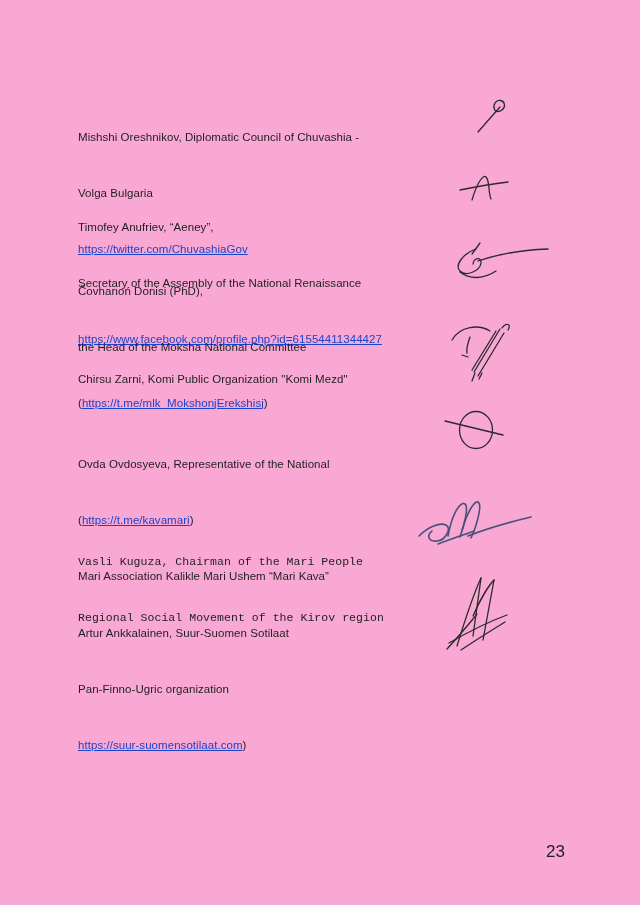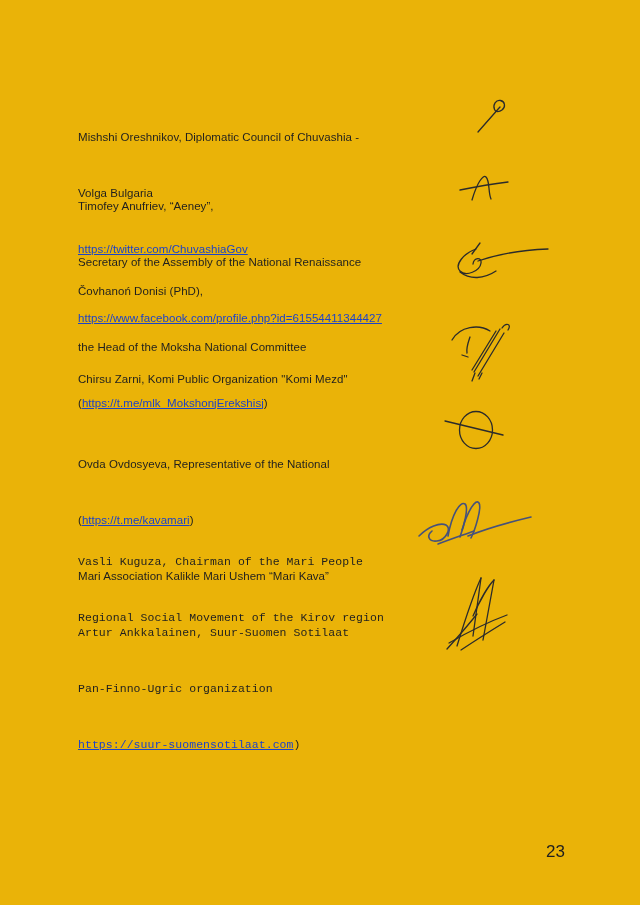--- a/index.html
+++ b/index.html
@@ -7,38 +7,38 @@
     width: 640px; height: 905px;
     background: #ffffff;
     font-family: "Liberation Sans", "DejaVu Sans", sans-serif;
     color: #1f1f1f;
     position: relative;
     overflow: hidden;
   }
   .page {
     position: absolute; left: 0; top: 0;
     width: 640px; height: 905px;
-    background: #eab308;
+    background: #f9a8d4;
   }
   .sig-block {
     position: absolute;
     left: 78px;
     width: 420px;
     font-size: 11.5px;
     line-height: 18.6px;
     white-space: pre;
     letter-spacing: 0.05px;
   }
   .b1 { top: 91px; }
-  .b2 { top: 160px; }
+  .b2 { top: 181px; }
   .b3 { top: 245px; }
   .b4 { top: 333px; }
   .b5 { top: 418px; }
   .b6 { top: 516px; font-family: Liberation Mono, monospace; }
-  .b7 { top: 587px; font-family: Liberation Mono, monospace; }
+  .b7 { top: 587px; }
   .line { display: block; }
   a.link {
     color: #1d43c8;
     text-decoration: underline;
     cursor: pointer;
   }
   .sig-svg { position: absolute; }
   .sig-svg path, .sig-svg ellipse, .sig-svg line {
     fill: none;
     stroke: #2b2b2b;

